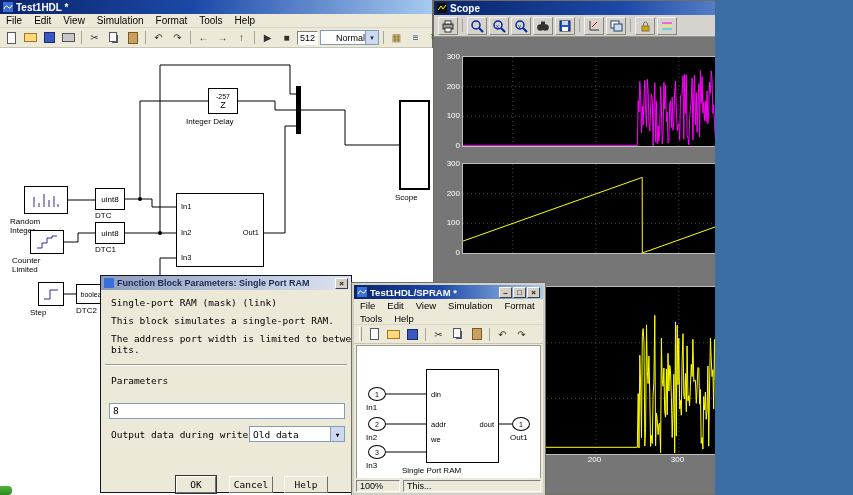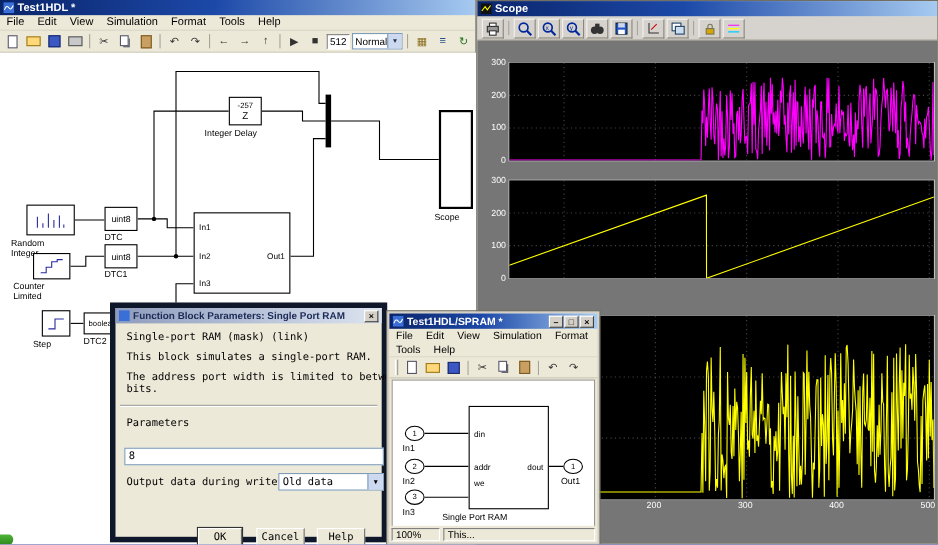--- a/index.html
+++ b/index.html
@@ -1,17 +1,17 @@
 <!DOCTYPE html>
 <html><head>
 <meta charset="utf-8">
 <style>
   *{box-sizing:border-box;margin:0;padding:0}
   body{margin:0;background:#3a6ea5}
-  #screen{position:relative;width:853px;height:495px;overflow:hidden;background:#6d28d9;
+  #screen{position:relative;width:715px;height:495px;overflow:hidden;background:#c2410c;
           font-family:"Liberation Sans",sans-serif;color:#000}
   .window{position:absolute;background:#ece9d8}
   .titlebar{height:14px;background:linear-gradient(90deg,#0a246a 0%,#1c49a8 45%,#a6caf0 100%);
             color:#fff;font-size:10px;font-weight:bold;display:flex;align-items:center;padding:0 3px;gap:3px;white-space:nowrap;overflow:hidden}
   .titlebar-inactive{background:linear-gradient(90deg,#8e9cbc 0%,#b9c4da 55%,#dde4f0 100%);color:#1c2a55}
   .ticon{width:10px;height:10px;flex:0 0 auto}
   .twin-btns{margin-left:auto;display:flex;gap:1px}
   .twin-btn{width:13px;height:11px;background:#d4d0c8;border:1px solid;border-color:#fff #404040 #404040 #fff;
             font-size:8px;line-height:9px;text-align:center;color:#000;font-weight:bold}
   .menubar{display:flex;align-items:center;font-size:10px;background:#ece9d8}
@@ -23,42 +23,42 @@
   
   .ic-page{width:9px;height:12px;background:#fff;border:1px solid #556}
   .ic-folder{width:13px;height:9px;background:#ffd879;border:1px solid #9a7a1c}
   .ic-floppy{width:11px;height:11px;background:#3a57c4;border:1px solid #1c2a66}
   .ic-print{width:13px;height:9px;background:#c8c8c8;border:1px solid #555}
   .ic-copy{width:8px;height:10px;background:#fff;border:1px solid #556;box-shadow:2px 2px 0 -1px #556;margin:0 2px 2px 0}
   .ic-paste{width:10px;height:12px;background:#c99f62;border:1px solid #7a5a22}
   .tb-field{width:28px;height:14px;background:#fff;border:1px solid;border-color:#808080 #fff #fff #808080;
             font-size:9px;padding:0 2px;line-height:12px}
   .tb-select{width:70px;height:15px;background:#fff;border:1px solid #7f9db9;display:flex;align-items:center;font-size:9px}
-  .tb-select .val{flex:1;padding-left:2px}
+  .tb-select .val{flex:1;padding-left:15px}
   .tb-select .arr{width:13px;height:13px;background:#cdd9f0;border-left:1px solid #7f9db9;font-size:6px;
                   display:flex;align-items:center;justify-content:center;color:#234}
   
   .canvas{position:absolute;background:#fff;overflow:hidden}
   .blk{position:absolute;background:#fff;border:1px solid #000;display:flex;flex-direction:column;
        align-items:center;justify-content:center;font-size:8px;line-height:9px}
   .blabel{position:absolute;font-size:8px;line-height:9px;text-align:left}
   .pin{position:absolute;font-size:7.5px;line-height:8px}
   .oval{position:absolute;width:18px;height:14px;border:1px solid #000;border-radius:50%;background:#fff;
         font-size:7px;display:flex;align-items:center;justify-content:center}
   
   .scope-toolbar{position:absolute;left:0;top:14px;right:0;height:22px;background:#d6d3ce;border-bottom:1px solid #9a968a;
                  display:flex;align-items:center;gap:2px;padding:0 4px}
   .sbtn{width:20px;height:18px;display:flex;align-items:center;justify-content:center;background:#d6d3ce;
         border:1px solid;border-color:#f4f2ee #8a8678 #8a8678 #f4f2ee}
   .scope-body{position:absolute;left:0;top:36px;right:0;bottom:0;background:#767676}
   .plot{position:absolute;background:#000;border:1px solid #bdbdbd}
   .ytick{position:absolute;left:2px;width:24px;text-align:right;color:#fff;font-size:8px}
   .xtick{position:absolute;color:#fff;font-size:8px;top:418px}
   
-  .dlg{position:absolute;background:#ece9d8;border:5px solid #0f172a;font-family:"DejaVu Sans Mono",monospace}
+  .dlg{position:absolute;background:#ece9d8;border:1px solid #0f172a;font-family:"DejaVu Sans Mono",monospace}
   .dlg .titlebar{font-family:"Liberation Sans",sans-serif}
   .dtext{position:absolute;font-size:9.5px;white-space:nowrap}
   .groove{position:absolute;height:2px;border-top:1px solid #999;border-bottom:1px solid #fff}
   .dinput{position:absolute;background:#fff;border:1px solid #7f9db9;font-size:9.5px;padding:1px 3px;
           font-family:"DejaVu Sans Mono",monospace}
   .combo{position:absolute;background:#fff;border:1px solid #7f9db9;display:flex;align-items:center;font-size:9.5px}
   .combo .val{flex:1;padding-left:3px}
   .combo .arr{width:14px;height:100%;background:#cdd9f0;border-left:1px solid #7f9db9;font-size:6px;
               display:flex;align-items:center;justify-content:center}
   .pbtn{position:absolute;width:44px;height:17px;background:#ece9d8;border:1px solid;font-size:9.5px;

